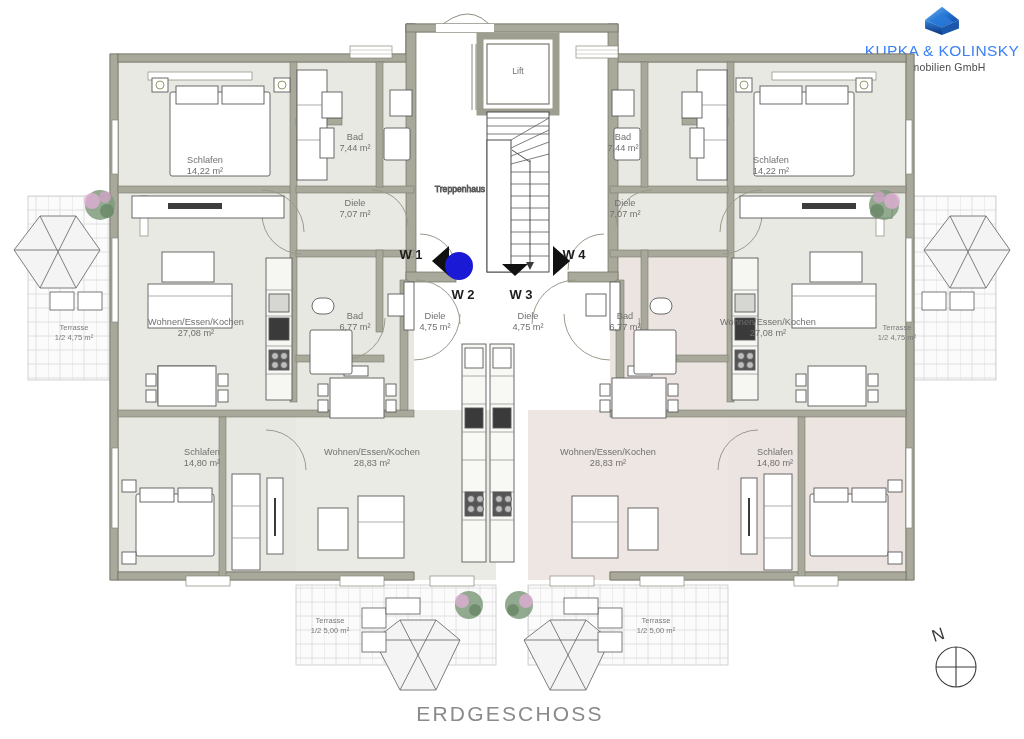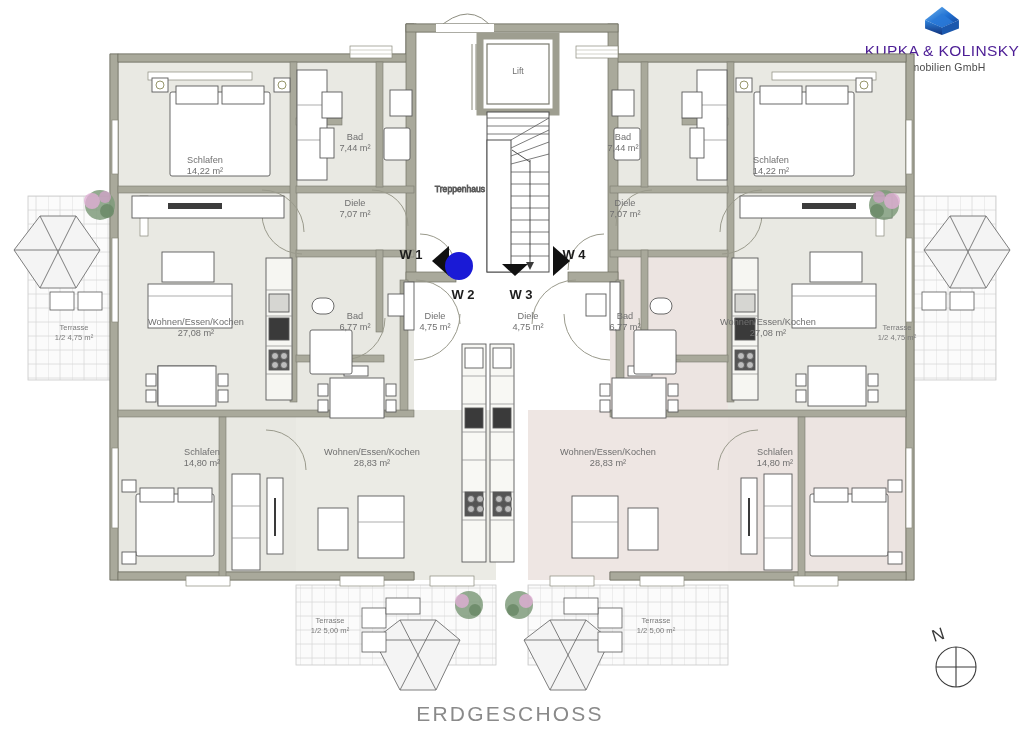--- a/index.html
+++ b/index.html
@@ -17,21 +17,21 @@
 
   
   #logo {
     position: absolute; left: 862px; top: 4px;
     width: 160px; height: 74px;
     text-align: center;
   }
   #logo-mark { width: 100%; height: 32px; }
   #logo-name {
     font-size: 15.5px; letter-spacing: .4px;
-    color: #4c1d95; margin-top: 2px; white-space: nowrap;
+    color: #3b82f6; margin-top: 2px; white-space: nowrap;
   }
   #logo-sub {
     font-size: 10.5px; color: #4a4a4a; margin-top: 1px; letter-spacing: .2px;
   }
 
   
   #plan-title {
     position: absolute; left: 0; top: 702px; width: 1020px;
     text-align: center;
     font-size: 21px; letter-spacing: 2.2px; color: #8a8a8a;

